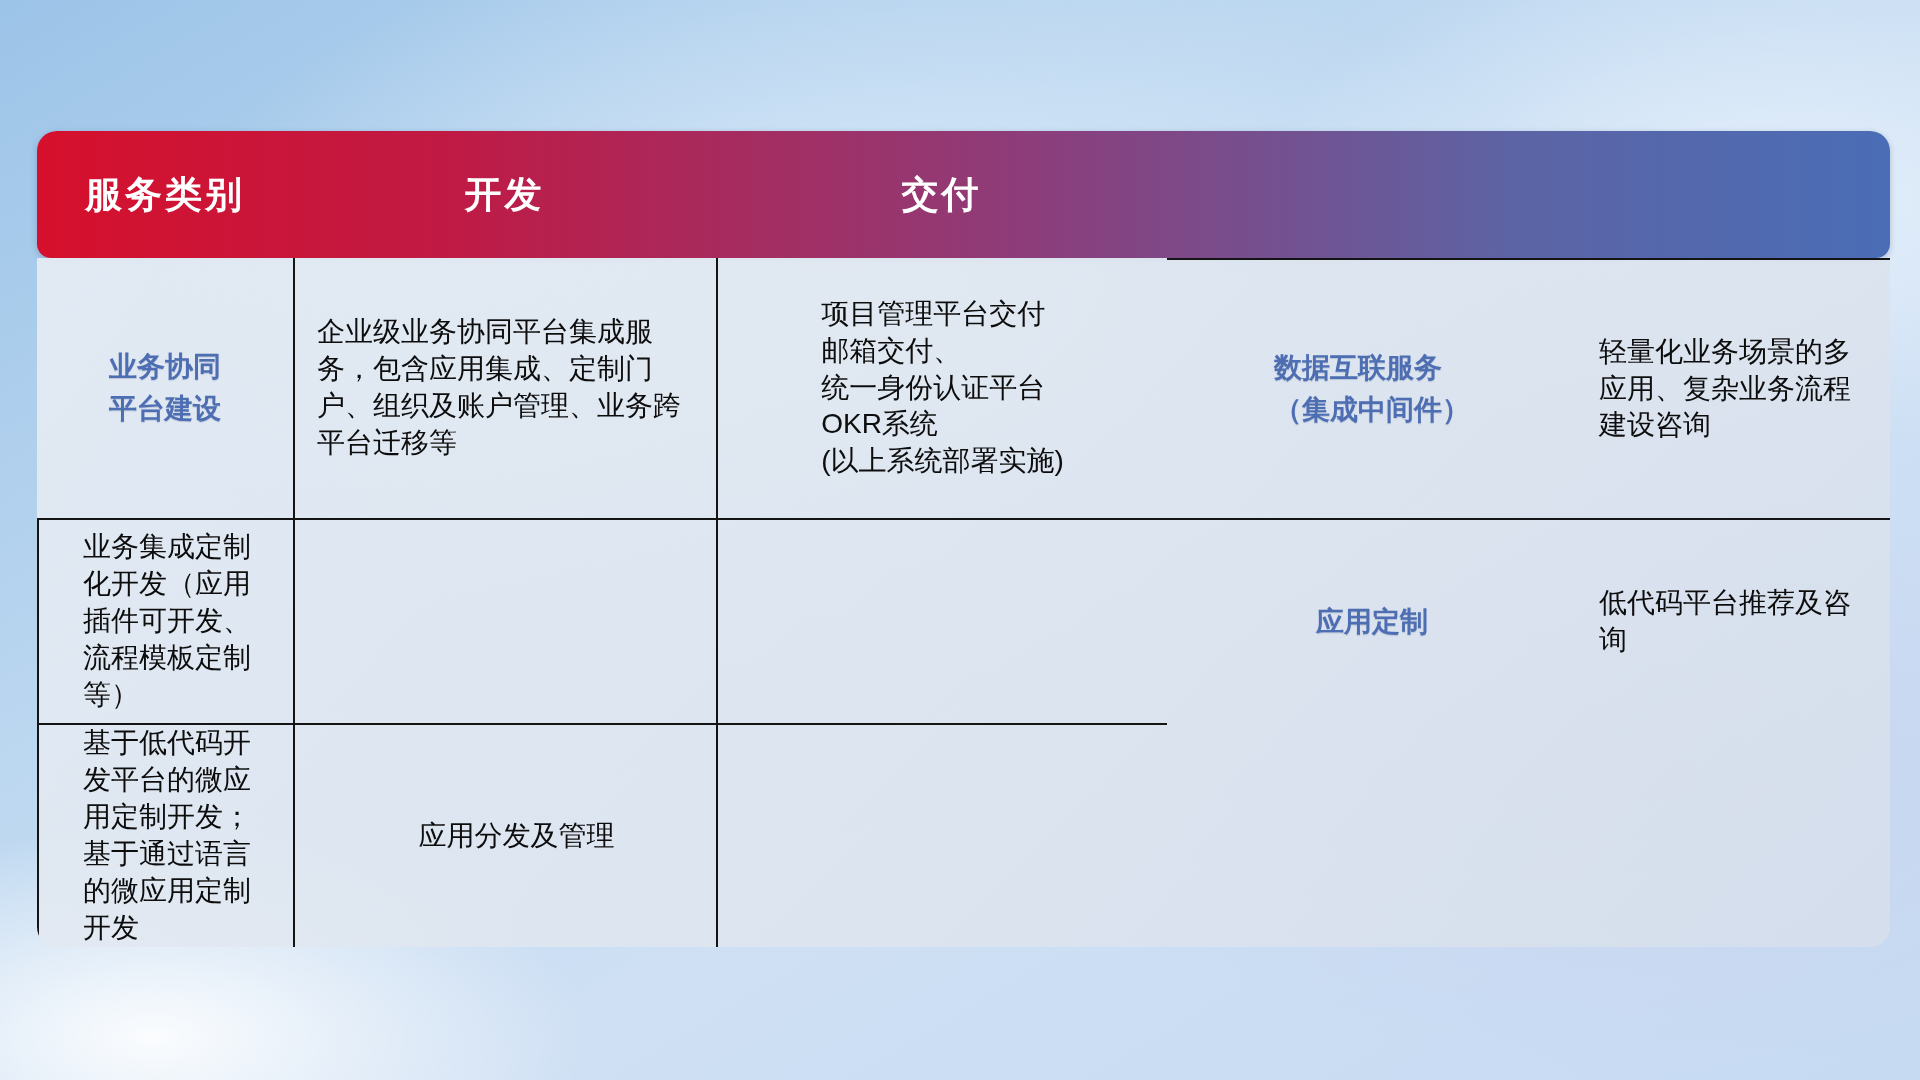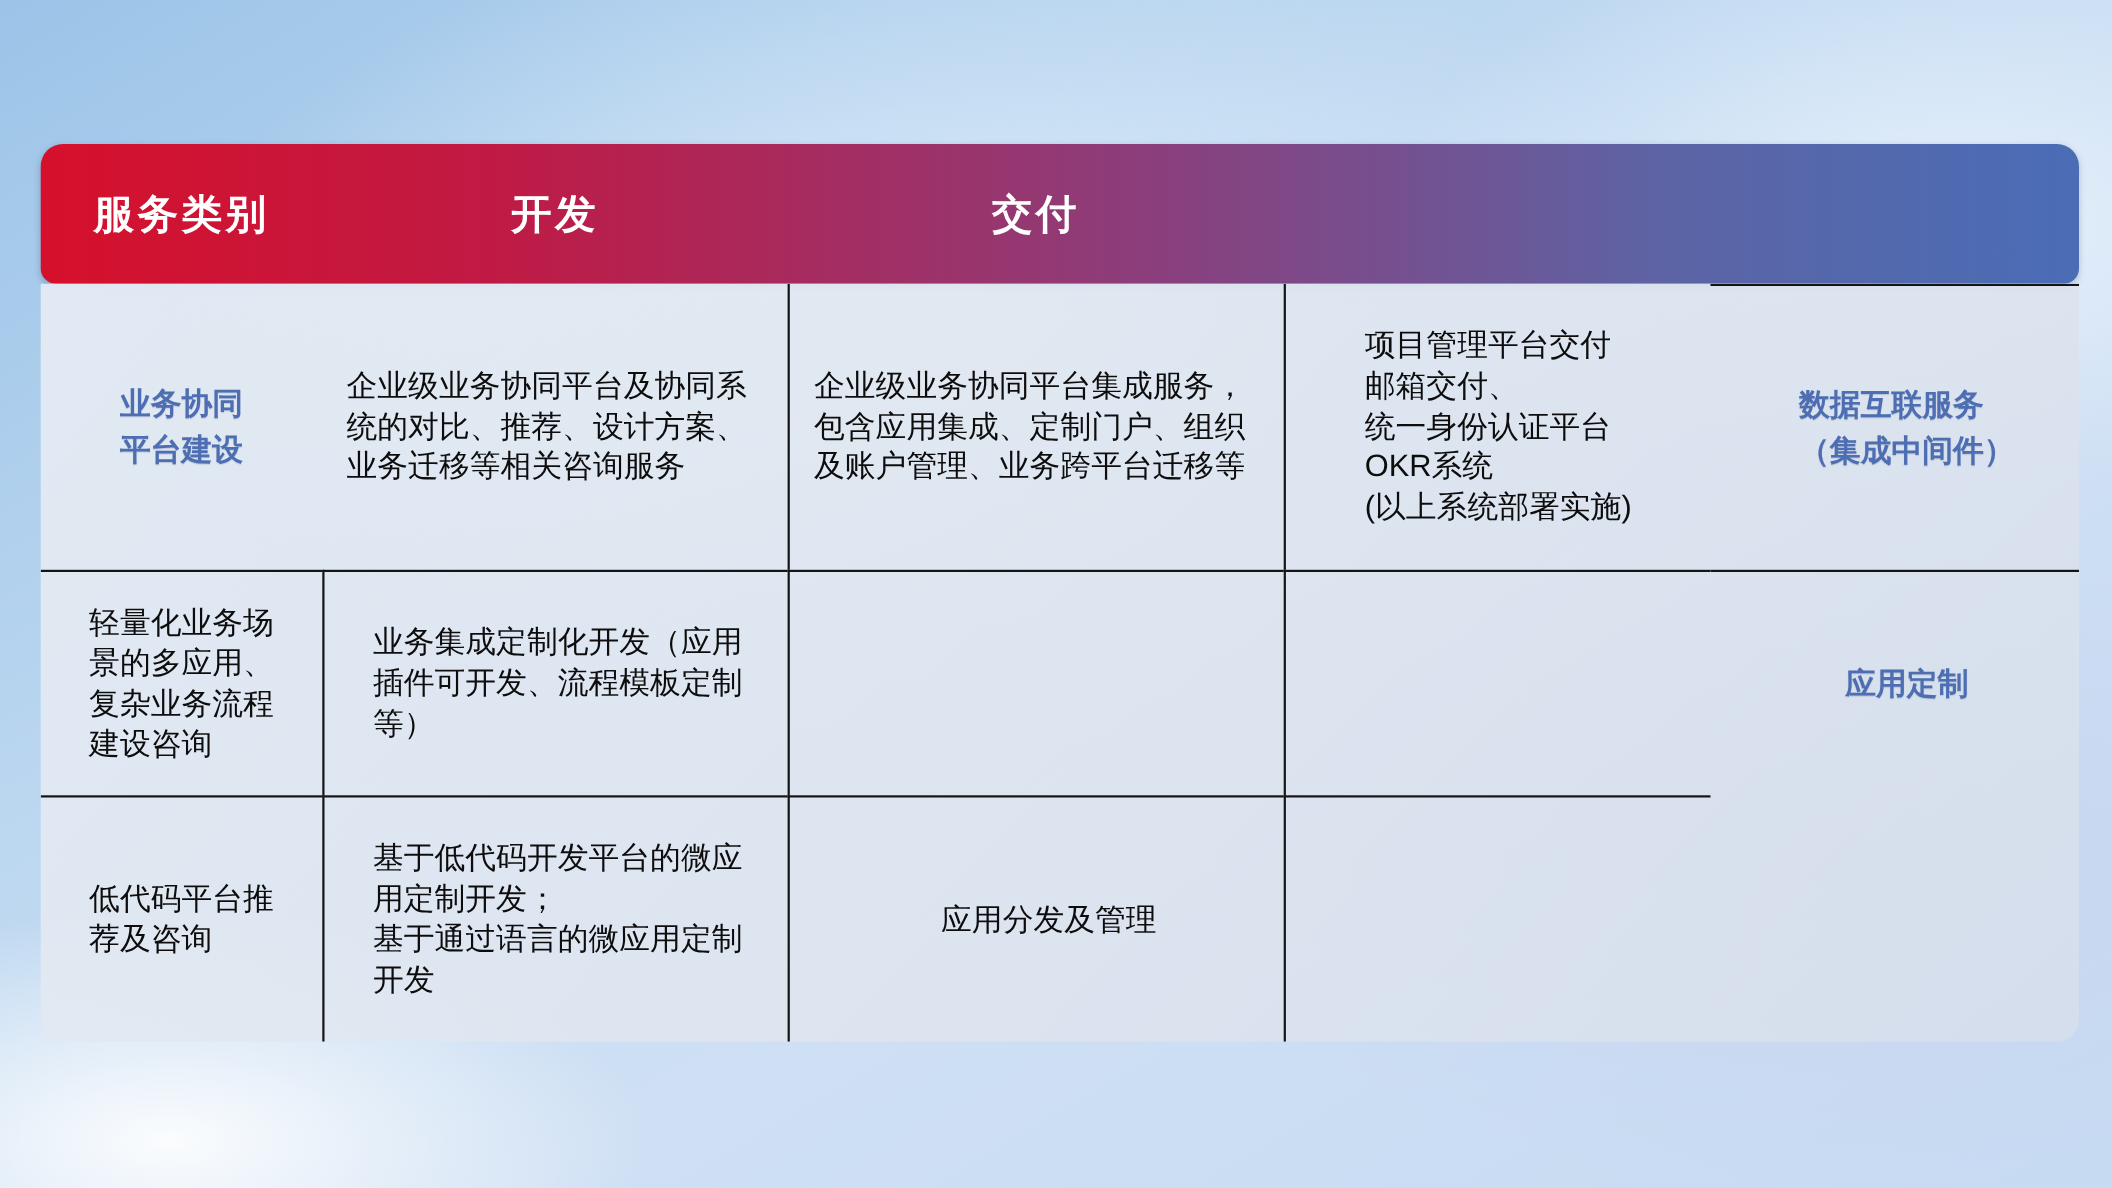--- a/index.html
+++ b/index.html
@@ -71,21 +71,20 @@
     <div class="thead">
       <div class="th">服务类别</div>
       <div class="th">开发</div>
       <div class="th">交付</div>
     </div>
 
     <div class="tbody">
 
       <div class="td cat">业务协同
 平台建设</div>
-      <div class="td">企业级业务协同平台及协同系统的对比、推荐、设计方案、业务迁移等相关咨询服务</div>
       <div class="td bl">企业级业务协同平台集成服务，包含应用集成、定制门户、组织及账户管理、业务跨平台迁移等</div>
       <div class="td bl">项目管理平台交付
 邮箱交付、
 统一身份认证平台
 OKR系统
 (以上系统部署实施)</div>
 
       <div class="td cat bt">数据互联服务
 （集成中间件）</div>
       <div class="td bt">轻量化业务场景的多应用、复杂业务流程建设咨询</div>

